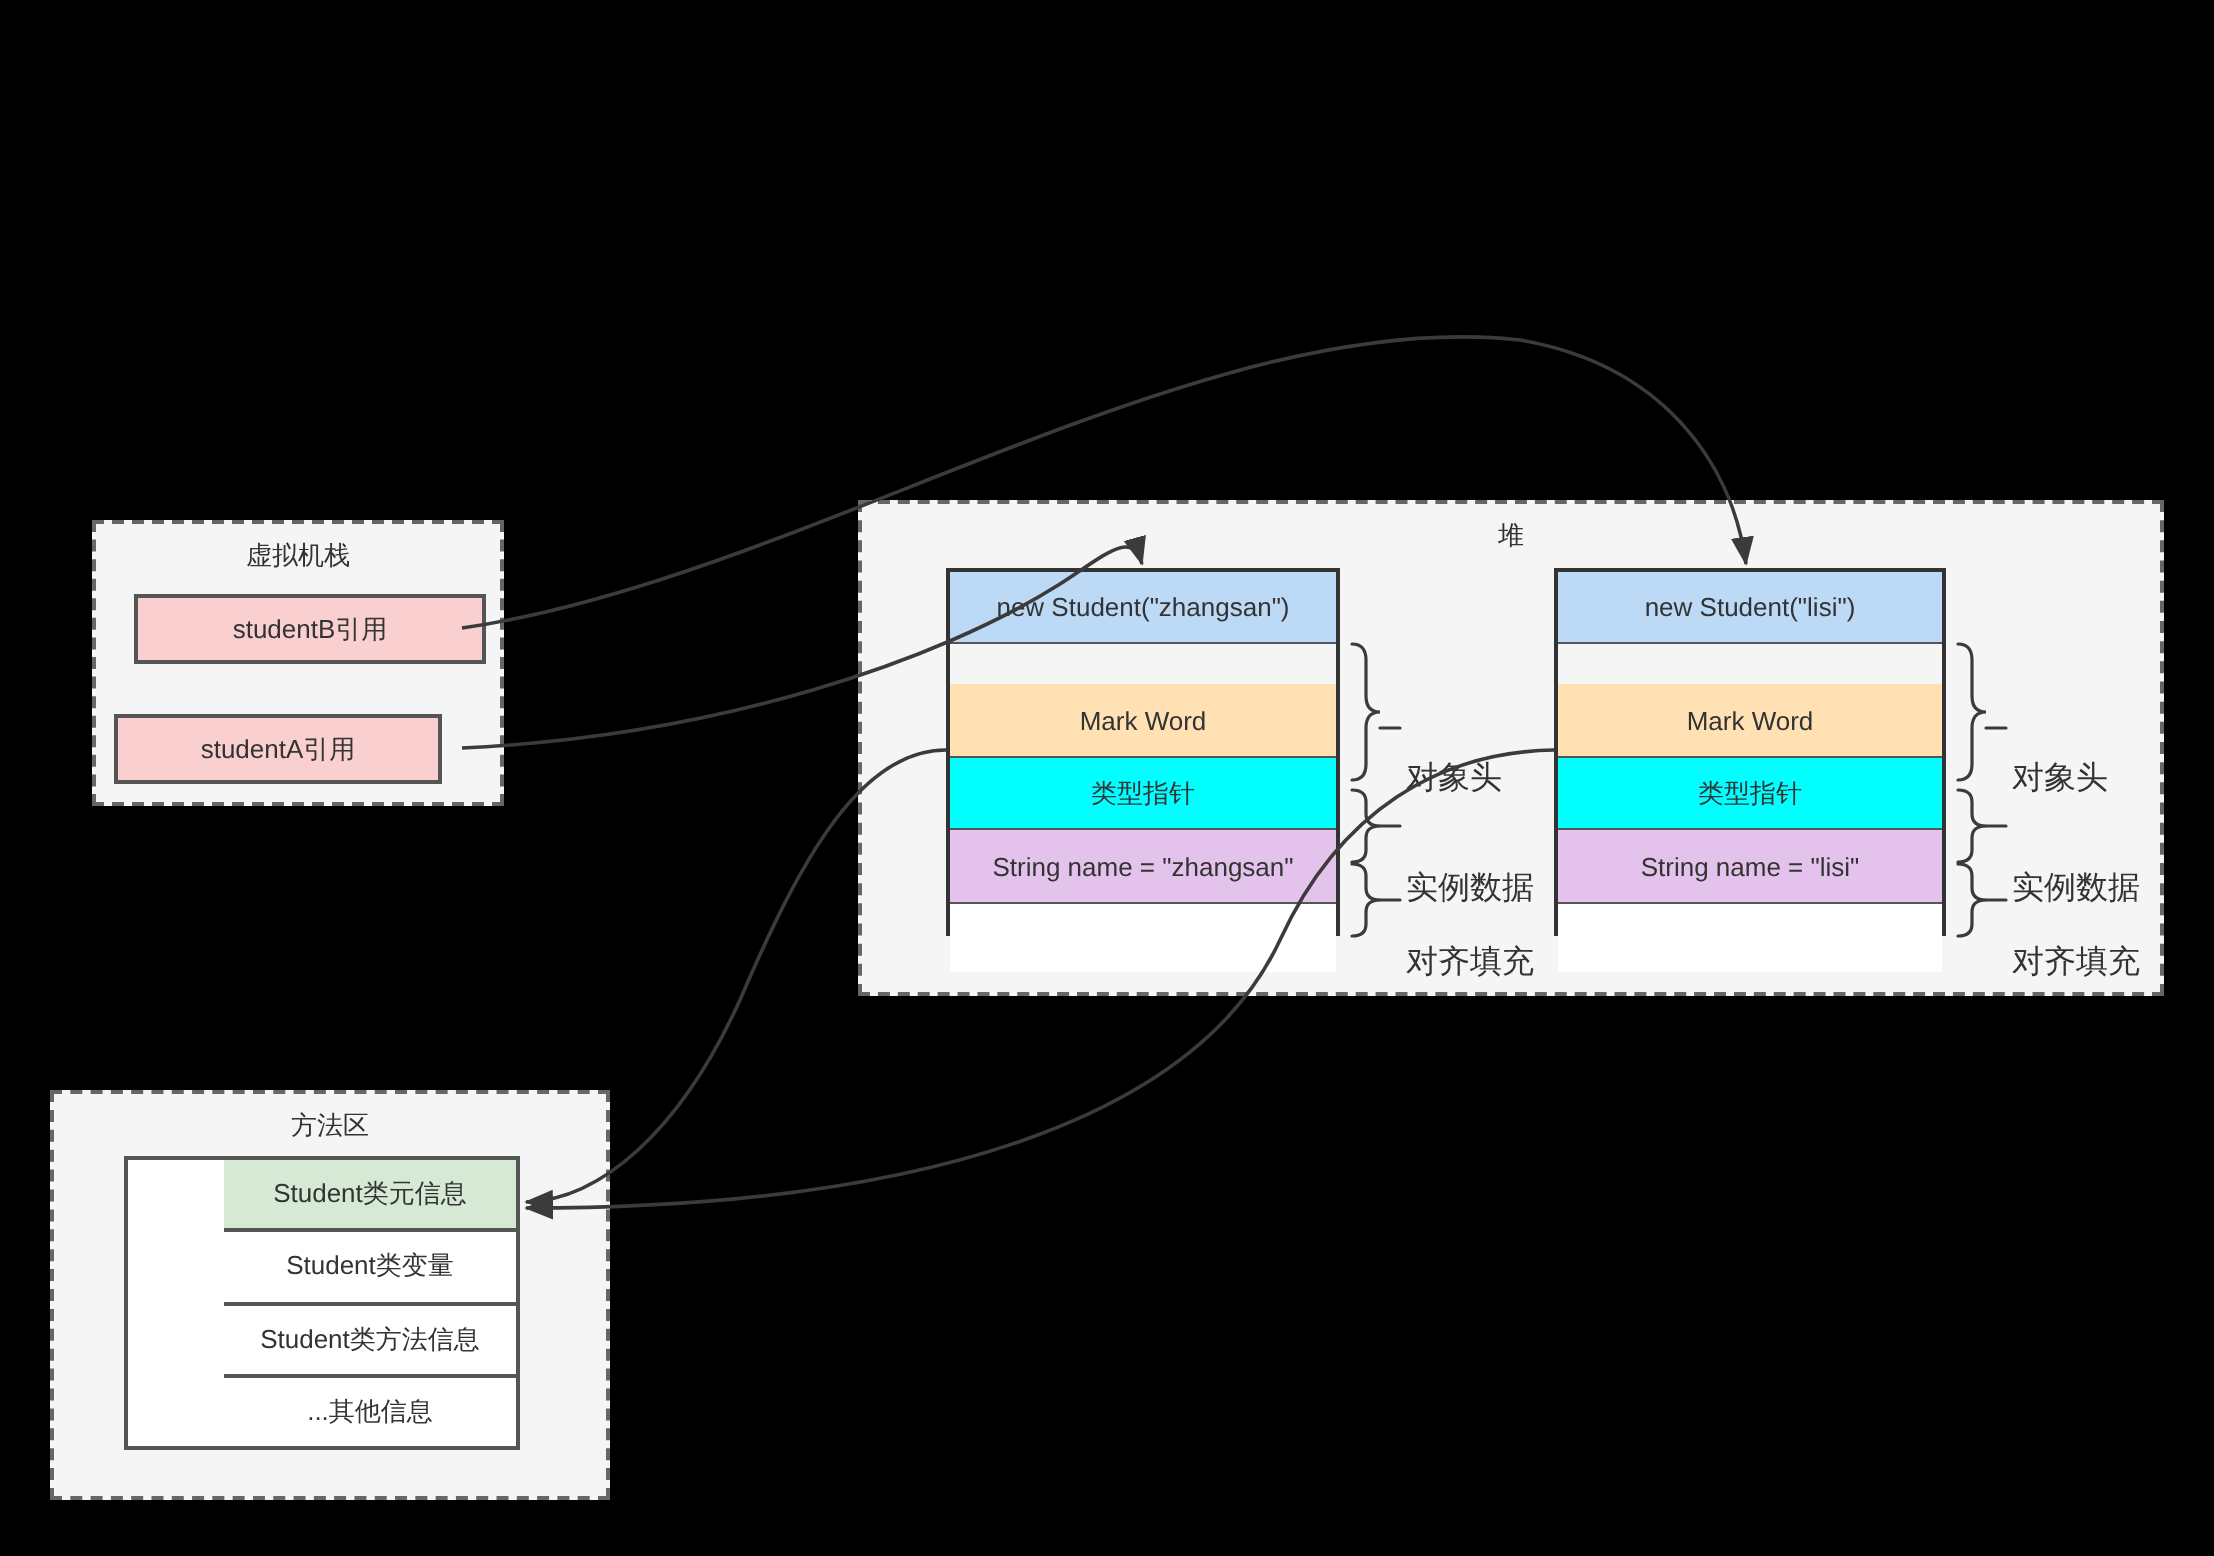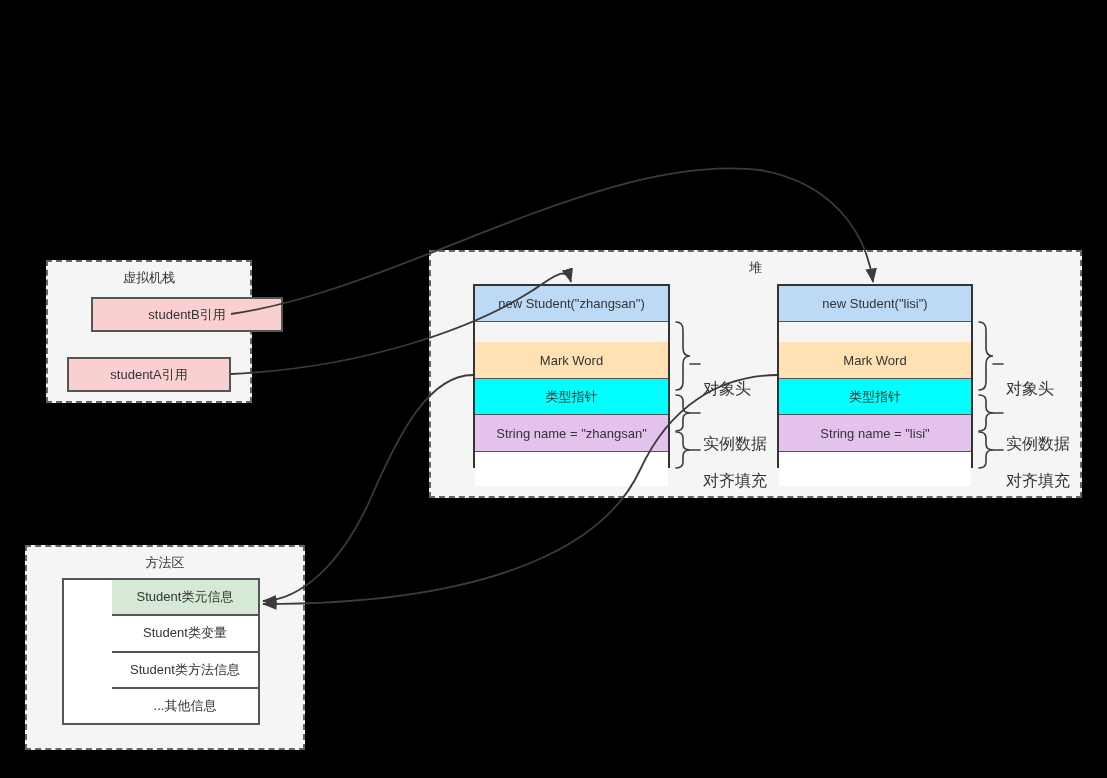--- a/index.html
+++ b/index.html
@@ -108,24 +108,24 @@
   }
 </style>
 </head>
 <body>
 
 <div id="stage">
 
   <div class="region" style="left:46px; top:260px; width:206px; height:143px;">
     <div class="region-title" style="top:9px;">虚拟机栈</div>
   </div>
-  <div class="cell stack-cell" style="left:67px; top:297px; width:192px; height:35px;margin-left:24px;">
+  <div class="cell stack-cell" style="left:67px; top:297px; width:176px; height:35px;">
     <span>studentB引用</span>
   </div>
-  <div class="cell stack-cell" style="left:67px; top:357px; width:164px; height:35px;">
+  <div class="cell stack-cell" style="left:57px; top:357px; width:164px; height:35px;">
     <span>studentA引用</span>
   </div>
 
   <div class="region" style="left:429px; top:250px; width:653px; height:248px;">
     <div class="region-title" style="top:9px;">堆</div>
   </div>
 
   <div class="obj-box" style="left:473px; top:284px; width:197px; height:184px;">
     <div class="obj-row r-head" style="height:36px;">
       <span>new Student("zhangsan")</span>

